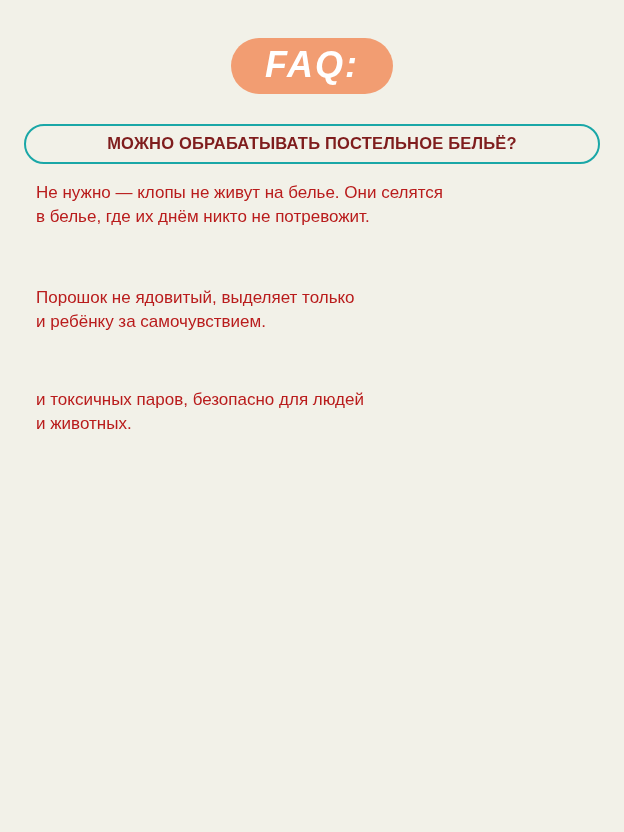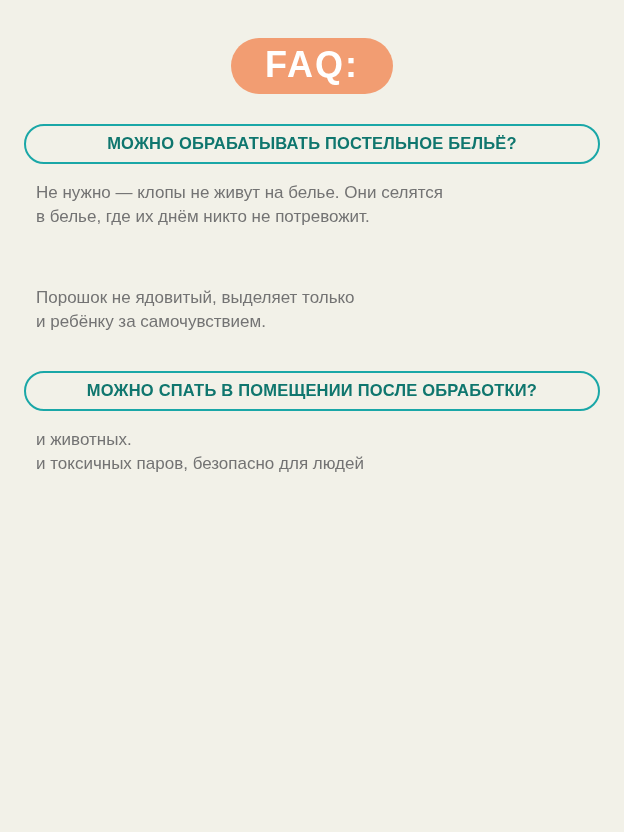--- a/index.html
+++ b/index.html
@@ -30,48 +30,49 @@
     padding-top: 38px;
     padding-bottom: 30px;
   }
   .faq-badge {
     background: #f29d72;
     color: #ffffff;
     border-radius: 28px;
     padding: 9px 34px 11px 34px;
     font-size: 36px;
     font-weight: bold;
+    font-style: italic;
     letter-spacing: 2px;
     line-height: 1;
     font-family: "Liberation Sans", sans-serif;
   }
 
   
   .qa-block {
     margin-bottom: 22px;
   }
   .question-pill {
     border: 2px solid #1aa7a7;
     border-radius: 22px;
     padding: 8px 10px 9px 10px;
     text-align: center;
     font-size: 16.5px;
     font-weight: bold;
     letter-spacing: 0.2px;
-    color: #0f766e;
+    color: #7f1d1d;
     background: transparent;
     box-sizing: border-box;
     width: 100%;
   }
   .answer {
     margin-top: 17px;
     padding: 0 12px 0 12px;
     font-size: 17px;
     line-height: 1.42;
-    color: #737373;
+    color: #b91c1c;
   }
   .answer .line {
     display: block;
     white-space: pre;
   }
   .spacer-1 { height: 18px; }
   .spacer-2 { height: 14px; }
 </style>
 </head>
 <body>
@@ -95,20 +96,19 @@
   <div class="qa-block">
     <div class="answer">
       <span class="line">Порошок не ядовитый, выделяет только</span>
       <span class="line">и ребёнку за самочувствием.</span>
     </div>
   </div>
 
   <div class="spacer-2"></div>
 
   <div class="qa-block">
-    <div class="question-pill">МОЖНО СПАТЬ В ПОМЕЩЕНИИ ПОСЛЕ ОБРАБОТКИ?</div>
     <div class="answer">
+      <span class="line">и токсичных паров, безопасно для людей</span>
       <span class="line">и животных.</span>
-      <span class="line">и токсичных паров, безопасно для людей</span>
     </div>
   </div>
 
 </div>
 
 </body></html>

